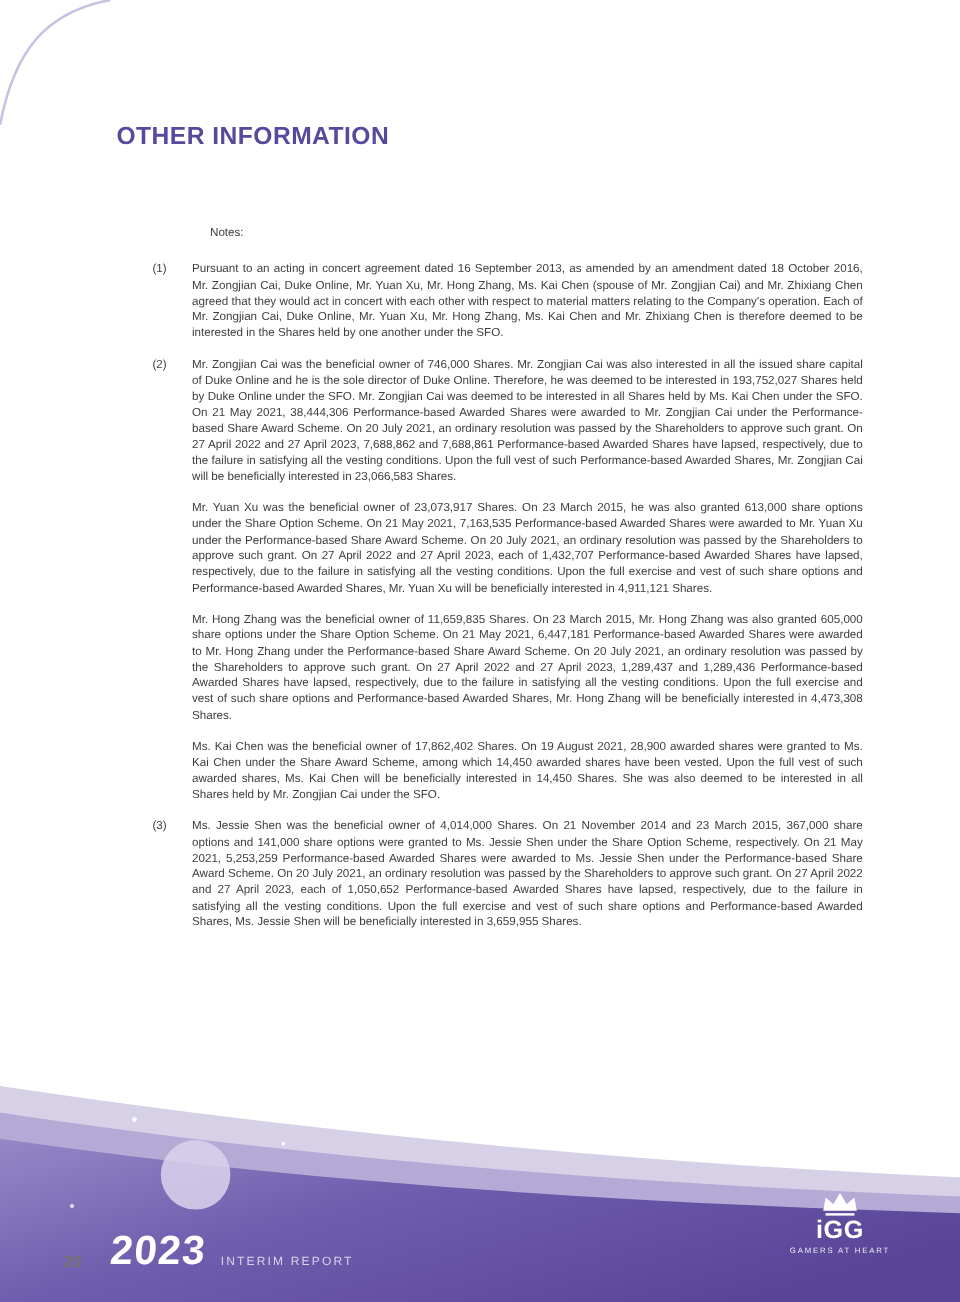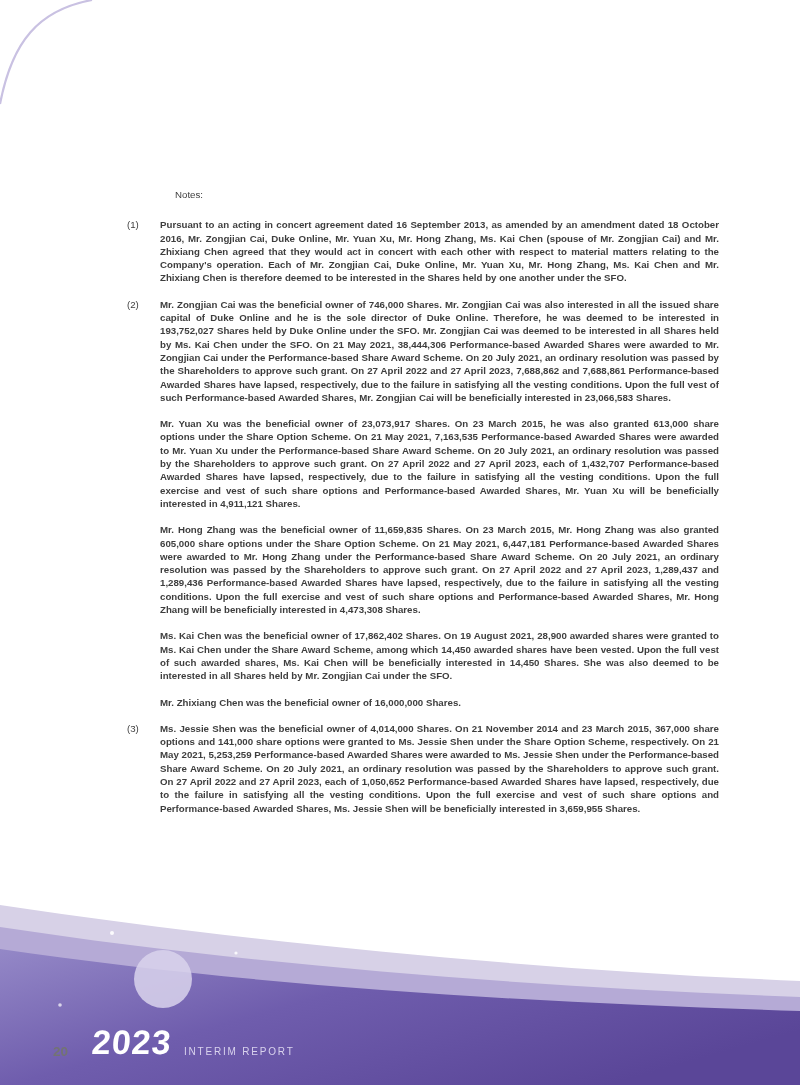--- a/index.html
+++ b/index.html
@@ -48,21 +48,20 @@
   .note-num {
     flex: 0 0 33px;
     width: 33px;
   }
   .note-body {
     flex: 1;
   }
   .note-body p {
     margin: 0 0 13px 0;
     text-align: justify;
-    font-weight: bold;
   }
   .footer-art {
     position: absolute;
     left: 0;
     bottom: 0;
     width: 800px;
     height: 200px;
   }
   .page-number {
     position: absolute;
@@ -117,39 +116,39 @@
 </style>
 </head>
 <body>
 
 <div class="page">
 
   <svg class="corner-arc" width="110" height="115" viewBox="0 0 110 115">
     <path d="M92,0 C38,10 12,42 0,104" stroke="#c9c1e2" stroke-width="2.2" fill="none"></path>
   </svg>
 
+  <div class="doc-title">OTHER INFORMATION</div>
 
   <div class="content">
     <div class="notes-label">Notes:</div>
 
     <div class="note">
       <div class="note-num">(1)</div>
       <div class="note-body">
         <p>Pursuant to an acting in concert agreement dated 16 September 2013, as amended by an amendment dated 18 October 2016, Mr. Zongjian Cai, Duke Online, Mr. Yuan Xu, Mr. Hong Zhang, Ms. Kai Chen (spouse of Mr. Zongjian Cai) and Mr. Zhixiang Chen agreed that they would act in concert with each other with respect to material matters relating to the Company's operation. Each of Mr. Zongjian Cai, Duke Online, Mr. Yuan Xu, Mr. Hong Zhang, Ms. Kai Chen and Mr. Zhixiang Chen is therefore deemed to be interested in the Shares held by one another under the SFO.</p>
       </div>
     </div>
 
     <div class="note">
       <div class="note-num">(2)</div>
       <div class="note-body">
         <p>Mr. Zongjian Cai was the beneficial owner of 746,000 Shares. Mr. Zongjian Cai was also interested in all the issued share capital of Duke Online and he is the sole director of Duke Online. Therefore, he was deemed to be interested in 193,752,027 Shares held by Duke Online under the SFO. Mr. Zongjian Cai was deemed to be interested in all Shares held by Ms. Kai Chen under the SFO. On 21 May 2021, 38,444,306 Performance-based Awarded Shares were awarded to Mr. Zongjian Cai under the Performance-based Share Award Scheme. On 20 July 2021, an ordinary resolution was passed by the Shareholders to approve such grant. On 27 April 2022 and 27 April 2023, 7,688,862 and 7,688,861 Performance-based Awarded Shares have lapsed, respectively, due to the failure in satisfying all the vesting conditions. Upon the full vest of such Performance-based Awarded Shares, Mr. Zongjian Cai will be beneficially interested in 23,066,583 Shares.</p>
         <p>Mr. Yuan Xu was the beneficial owner of 23,073,917 Shares. On 23 March 2015, he was also granted 613,000 share options under the Share Option Scheme. On 21 May 2021, 7,163,535 Performance-based Awarded Shares were awarded to Mr. Yuan Xu under the Performance-based Share Award Scheme. On 20 July 2021, an ordinary resolution was passed by the Shareholders to approve such grant. On 27 April 2022 and 27 April 2023, each of 1,432,707 Performance-based Awarded Shares have lapsed, respectively, due to the failure in satisfying all the vesting conditions. Upon the full exercise and vest of such share options and Performance-based Awarded Shares, Mr. Yuan Xu will be beneficially interested in 4,911,121 Shares.</p>
         <p>Mr. Hong Zhang was the beneficial owner of 11,659,835 Shares. On 23 March 2015, Mr. Hong Zhang was also granted 605,000 share options under the Share Option Scheme. On 21 May 2021, 6,447,181 Performance-based Awarded Shares were awarded to Mr. Hong Zhang under the Performance-based Share Award Scheme. On 20 July 2021, an ordinary resolution was passed by the Shareholders to approve such grant. On 27 April 2022 and 27 April 2023, 1,289,437 and 1,289,436 Performance-based Awarded Shares have lapsed, respectively, due to the failure in satisfying all the vesting conditions. Upon the full exercise and vest of such share options and Performance-based Awarded Shares, Mr. Hong Zhang will be beneficially interested in 4,473,308 Shares.</p>
         <p>Ms. Kai Chen was the beneficial owner of 17,862,402 Shares. On 19 August 2021, 28,900 awarded shares were granted to Ms. Kai Chen under the Share Award Scheme, among which 14,450 awarded shares have been vested. Upon the full vest of such awarded shares, Ms. Kai Chen will be beneficially interested in 14,450 Shares. She was also deemed to be interested in all Shares held by Mr. Zongjian Cai under the SFO.</p>
-        <p>Mr. Zhixiang Chen was the beneficial owner of 16,000,000 Shares.</p>
       </div>
     </div>
 
     <div class="note">
       <div class="note-num">(3)</div>
       <div class="note-body">
         <p>Ms. Jessie Shen was the beneficial owner of 4,014,000 Shares. On 21 November 2014 and 23 March 2015, 367,000 share options and 141,000 share options were granted to Ms. Jessie Shen under the Share Option Scheme, respectively. On 21 May 2021, 5,253,259 Performance-based Awarded Shares were awarded to Ms. Jessie Shen under the Performance-based Share Award Scheme. On 20 July 2021, an ordinary resolution was passed by the Shareholders to approve such grant. On 27 April 2022 and 27 April 2023, each of 1,050,652 Performance-based Awarded Shares have lapsed, respectively, due to the failure in satisfying all the vesting conditions. Upon the full exercise and vest of such share options and Performance-based Awarded Shares, Ms. Jessie Shen will be beneficially interested in 3,659,955 Shares.</p>
       </div>
     </div>
   </div>
@@ -168,14 +167,22 @@
     <circle cx="163" cy="94" r="29" fill="#d9d3ec" opacity="0.85"></circle>
     <circle cx="112" cy="48" r="2" fill="#ffffff" opacity="0.9"></circle>
     <circle cx="236" cy="68" r="1.6" fill="#ffffff" opacity="0.85"></circle>
     <circle cx="60" cy="120" r="1.8" fill="#ffffff" opacity="0.7"></circle>
   </svg>
 
   <div class="page-number">20</div>
   <div class="report-year">2023</div>
   <div class="report-title">INTERIM REPORT</div>
 
+  <div class="logo">
+    <svg class="logo-crown" width="34" height="20" viewBox="0 0 34 20">
+      <path d="M3,15 L5,4 L11.5,9.5 L17,0 L22.5,9.5 L29,4 L31,15 Z" fill="#ffffff"></path>
+      <rect x="5" y="17" width="24" height="2" fill="#ffffff"></rect>
+    </svg>
+    <div class="logo-text">iGG</div>
+    <div class="logo-tagline">GAMERS AT HEART</div>
+  </div>
 
 </div>
 
 </body></html>

